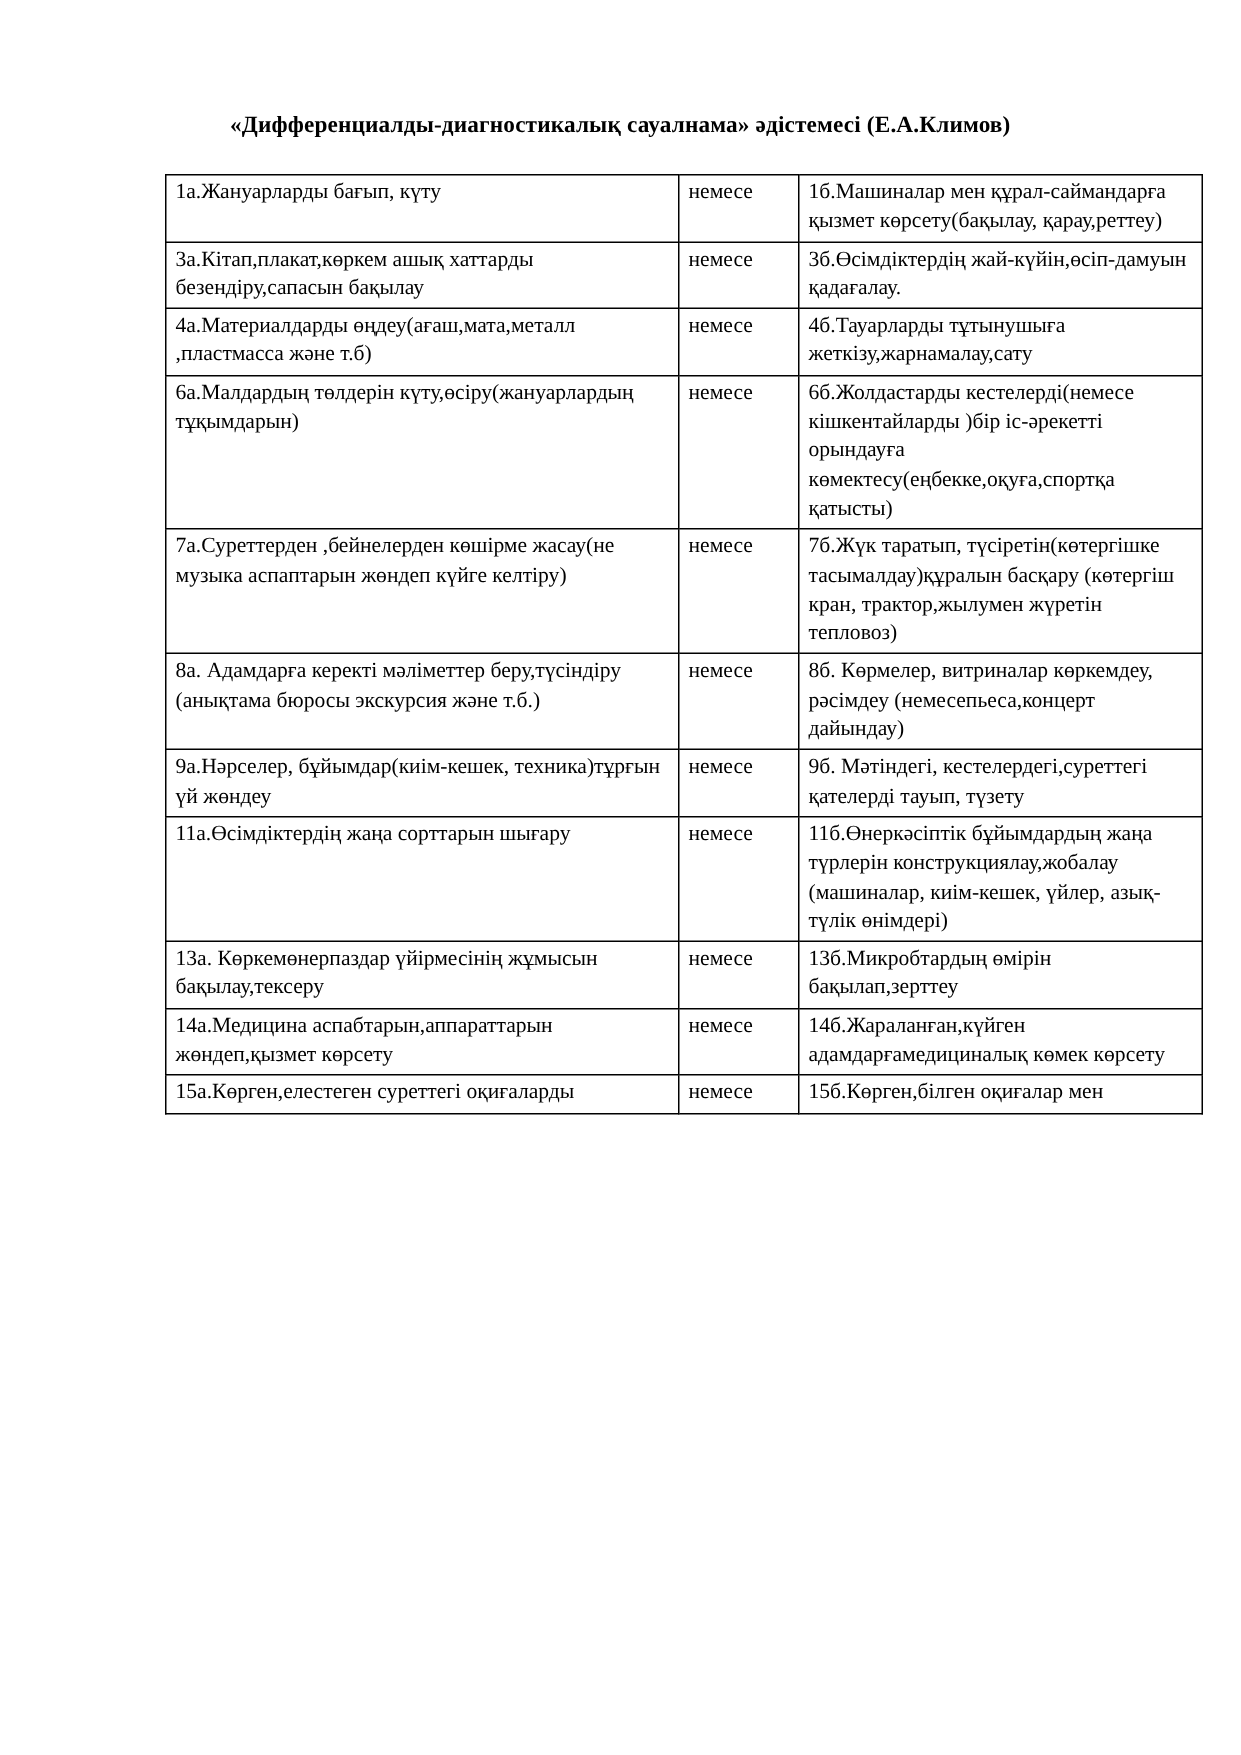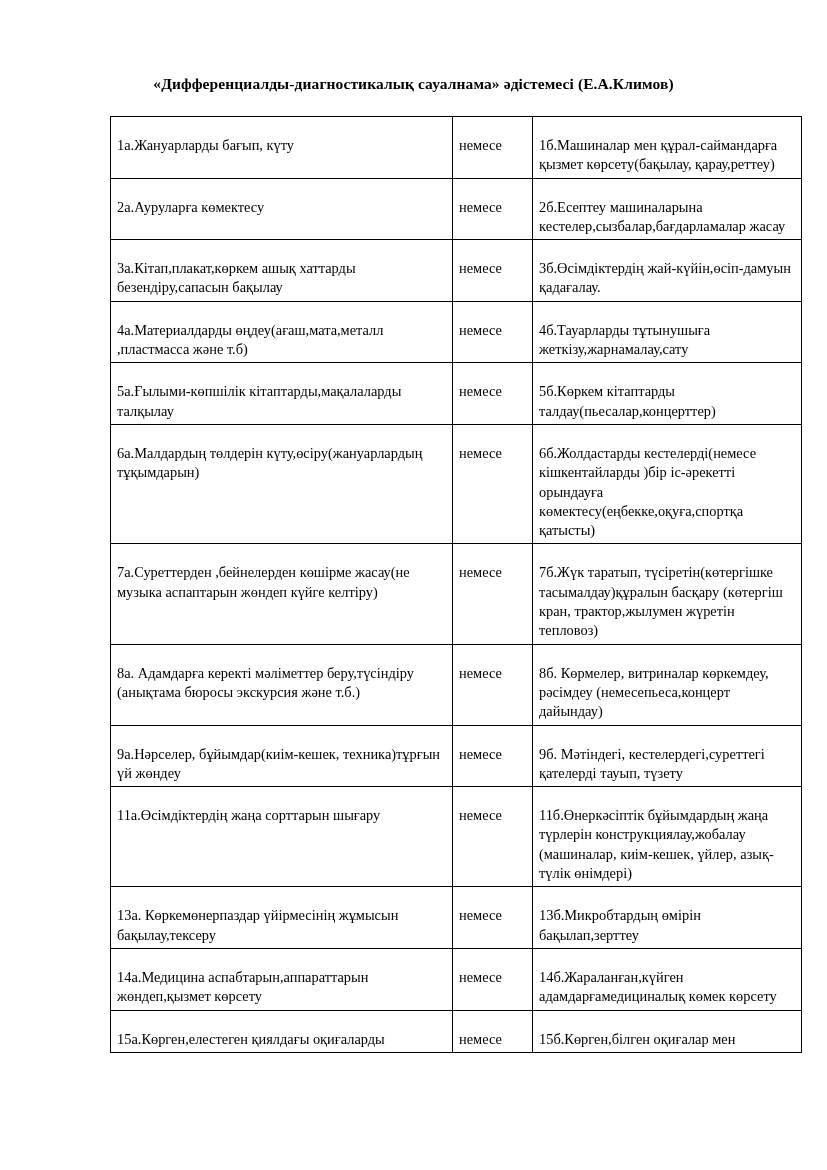--- a/index.html
+++ b/index.html
@@ -47,21 +47,21 @@
     width: 658px;
     border-collapse: collapse;
     table-layout: fixed;
   }
 
   .qtable td {
     border: 1px solid #000000;
     vertical-align: top;
     font-size: 14.4px;
     line-height: 19.3px;
-    padding: 19px 4px 3px 6px;
+    padding: 2px 4px 3px 6px;
     word-wrap: break-word;
     overflow-wrap: break-word;
   }
 
   .col-a  { width: 331px; }
   .col-or { width: 69px;  text-align: left; padding-left: 0; padding-right: 0; }
   .col-b  { width: 258px; }
 
   .pad-1 { padding-bottom: 22px; }
   .pad-2 { padding-bottom: 42px; }
@@ -77,43 +77,33 @@
 
   <table class="qtable">
     <tbody>
 
       <tr>
         <td class="col-a pad-1">1а.Жануарларды бағып, күту</td>
         <td class="col-or">немесе</td>
         <td class="col-b">1б.Машиналар мен құрал-саймандарға қызмет көрсету(бақылау, қарау,реттеу)</td>
       </tr>
 
-      <tr>
-        <td class="col-a pad-1">2а.Ауруларға көмектесу</td>
-        <td class="col-or">немесе</td>
-        <td class="col-b">2б.Есептеу машиналарына кестелер,сызбалар,бағдарламалар жасау</td>
-      </tr>
 
       <tr>
         <td class="col-a">3а.Кітап,плакат,көркем ашық хаттарды безендіру,сапасын бақылау</td>
         <td class="col-or">немесе</td>
         <td class="col-b">3б.Өсімдіктердің жай-күйін,өсіп-дамуын қадағалау.</td>
       </tr>
 
       <tr>
         <td class="col-a">4а.Материалдарды өңдеу(ағаш,мата,металл ,пластмасса және т.б)</td>
         <td class="col-or">немесе</td>
         <td class="col-b">4б.Тауарларды тұтынушыға жеткізу,жарнамалау,сату</td>
       </tr>
 
-      <tr>
-        <td class="col-a">5а.Ғылыми-көпшілік кітаптарды,мақалаларды талқылау</td>
-        <td class="col-or">немесе</td>
-        <td class="col-b">5б.Көркем кітаптарды талдау(пьесалар,концерттер)</td>
-      </tr>
 
       <tr>
         <td class="col-a pad-2">6а.Малдардың төлдерін күту,өсіру(жануарлардың тұқымдарын)</td>
         <td class="col-or">немесе</td>
         <td class="col-b">6б.Жолдастарды кестелерді(немесе кішкентайларды )бір іс-әрекетті орындауға көмектесу(еңбекке,оқуға,спортқа қатысты)</td>
       </tr>
 
       <tr>
         <td class="col-a pad-2">7а.Суреттерден ,бейнелерден көшірме жасау(не музыка аспаптарын жөндеп күйге келтіру)</td>
         <td class="col-or">немесе</td>
@@ -146,21 +136,21 @@
         <td class="col-b">13б.Микробтардың өмірін бақылап,зерттеу</td>
       </tr>
 
       <tr>
         <td class="col-a pad-1">14а.Медицина аспабтарын,аппараттарын жөндеп,қызмет көрсету</td>
         <td class="col-or">немесе</td>
         <td class="col-b">14б.Жараланған,күйген адамдарғамедициналық көмек көрсету</td>
       </tr>
 
       <tr>
-        <td class="col-a">15а.Көрген,елестеген қиялдағы оқиғаларды</td>
+        <td class="col-a">15а.Көрген,елестеген суреттегі оқиғаларды</td>
         <td class="col-or">немесе</td>
         <td class="col-b">15б.Көрген,білген оқиғалар мен</td>
       </tr>
 
     </tbody>
   </table>
 
 </div>
 
 </body></html>

